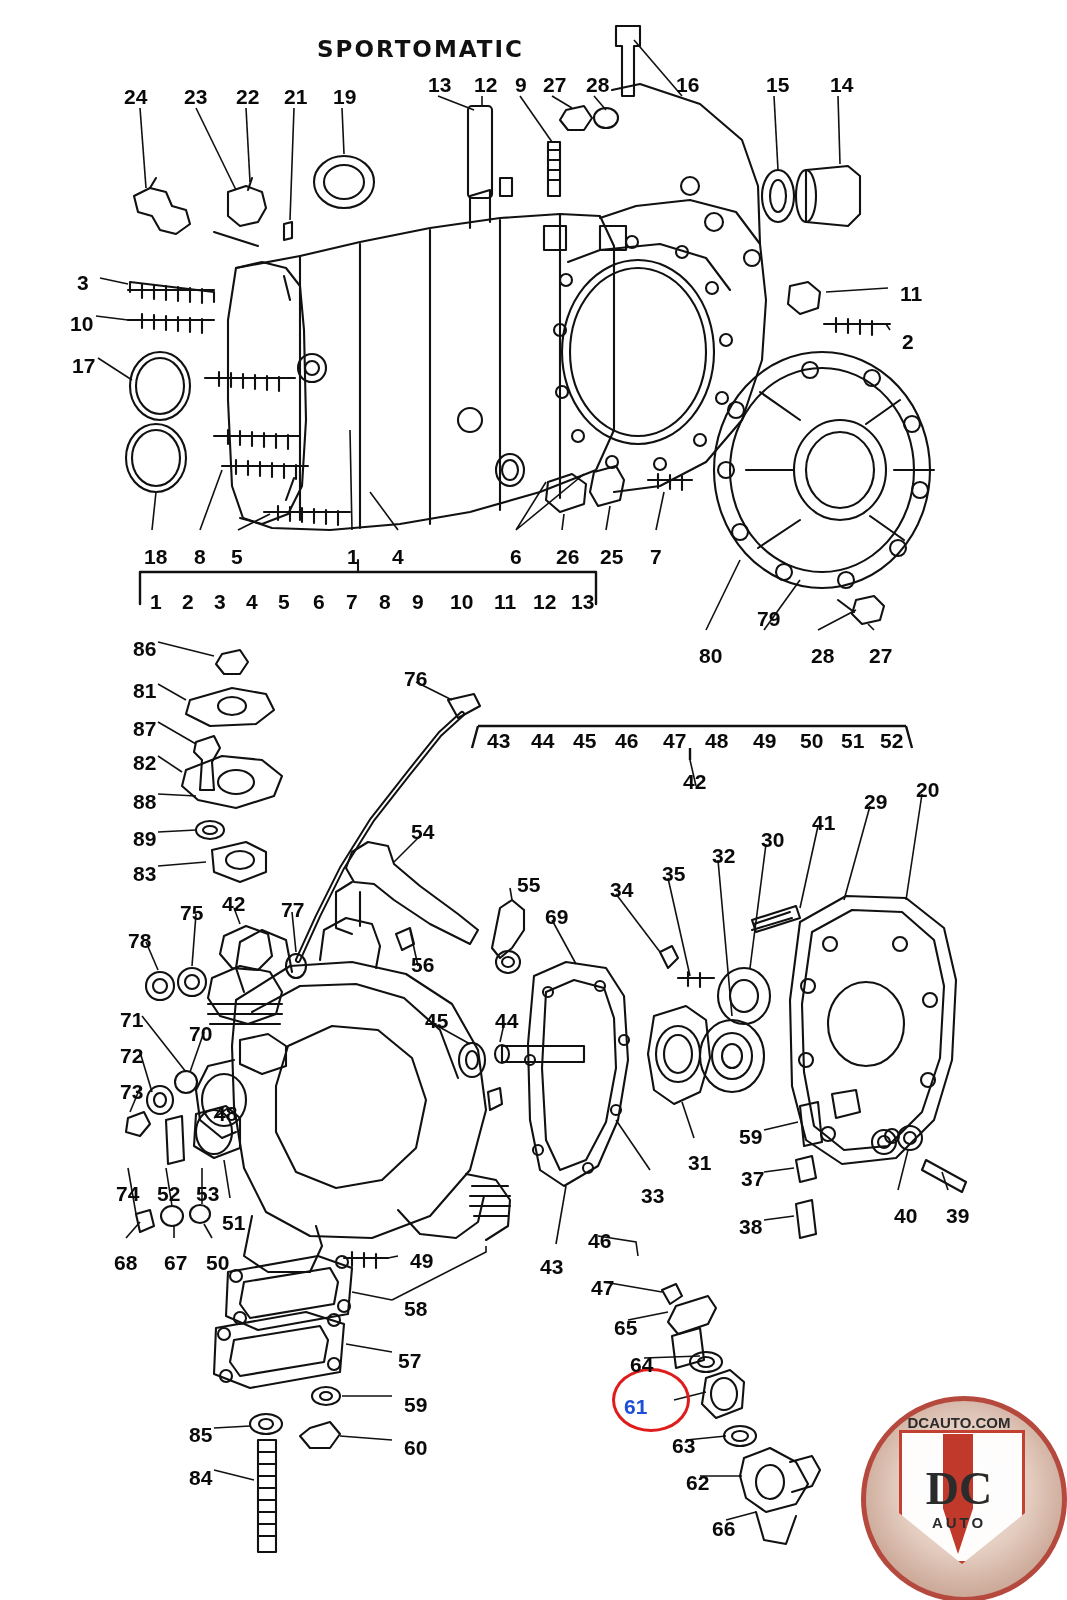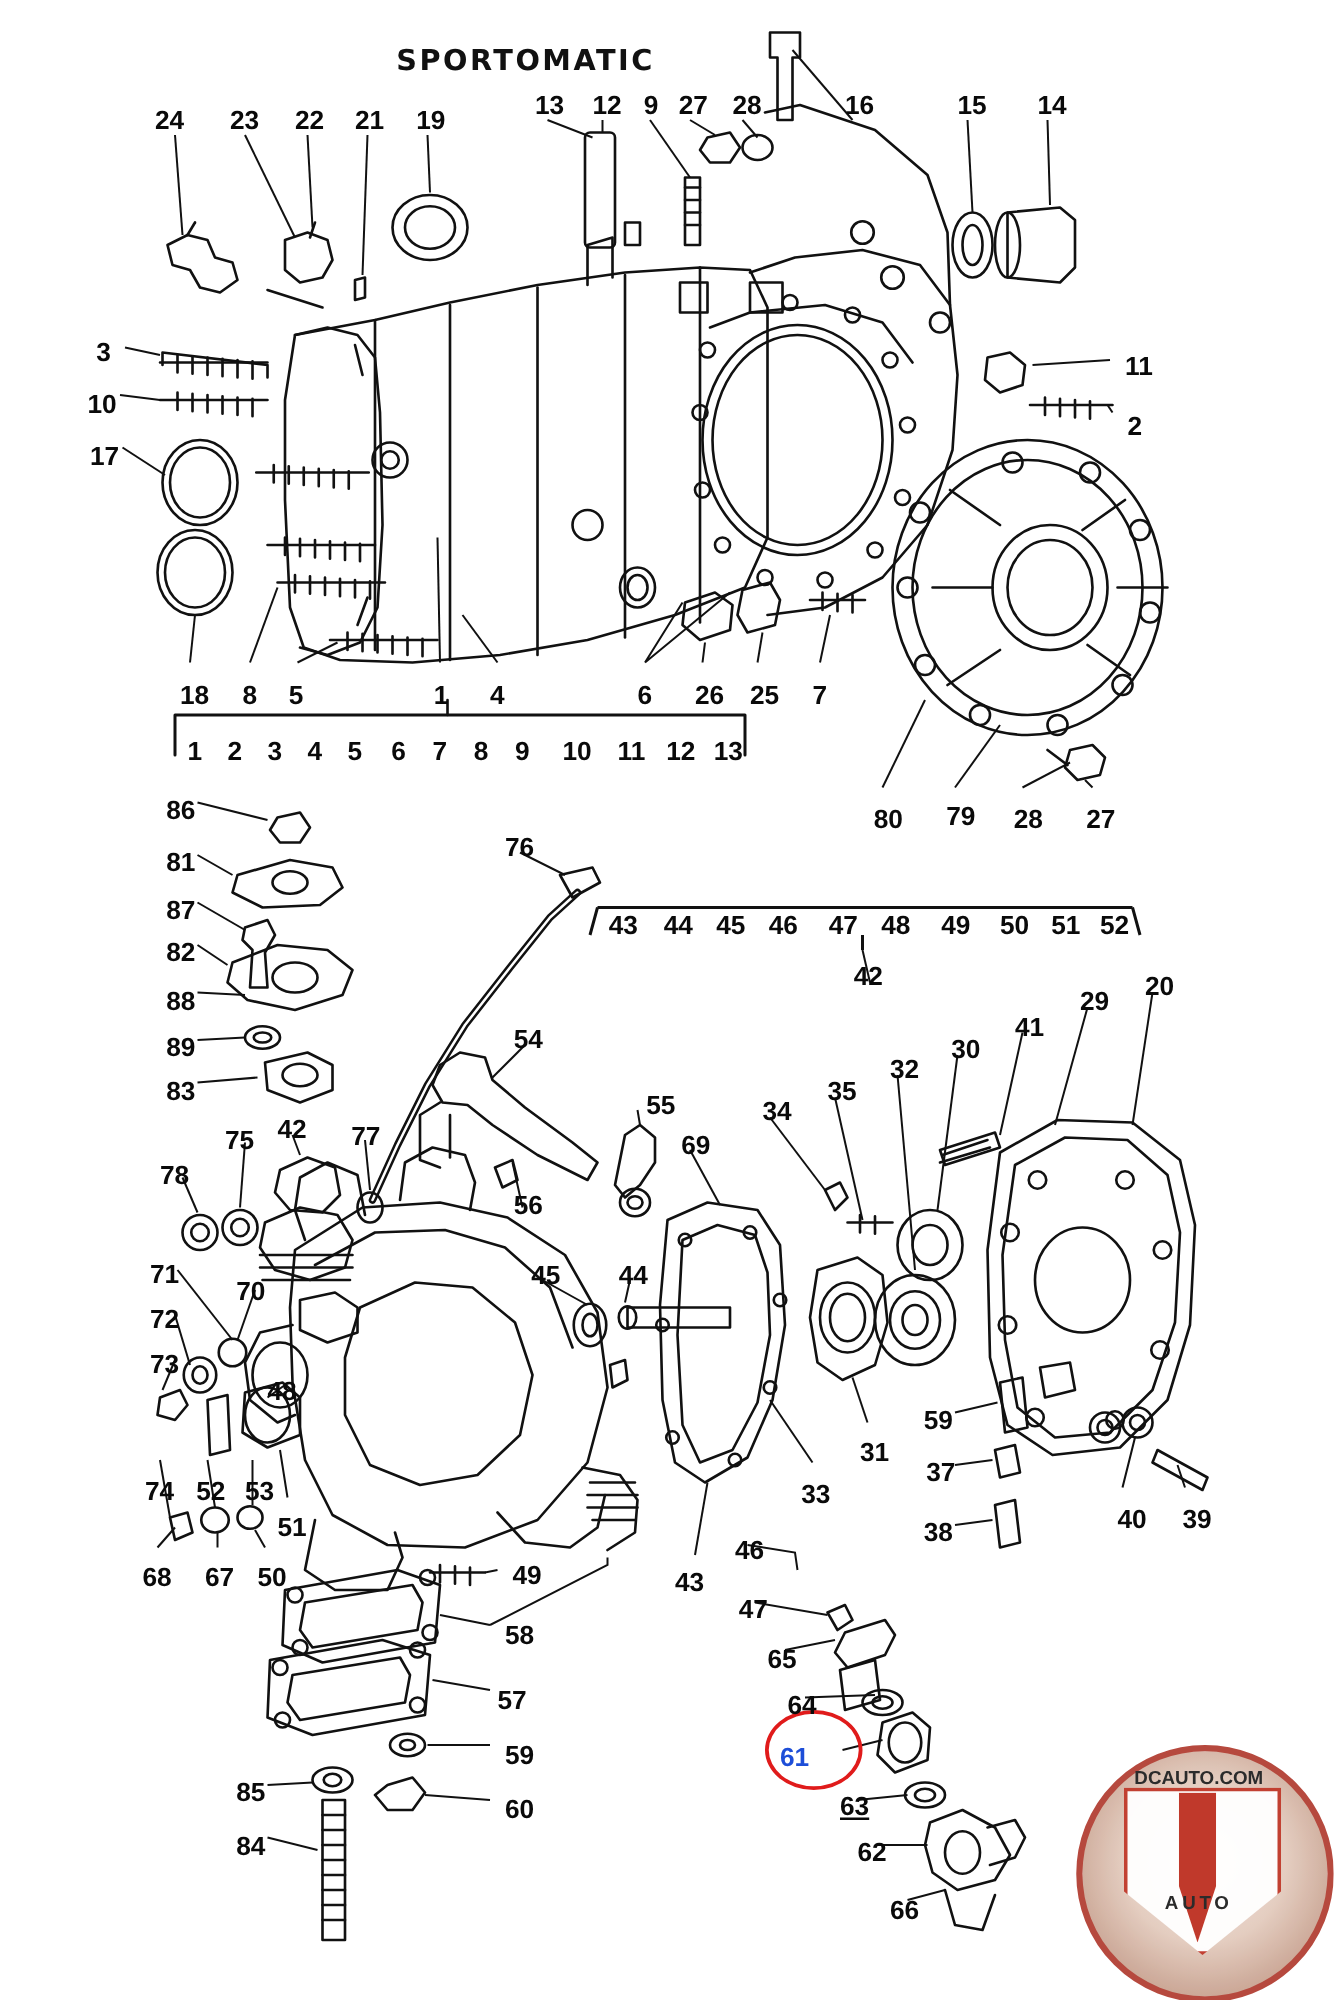--- a/index.html
+++ b/index.html
@@ -460,21 +460,21 @@
       <div class="lbl" style="left: 278px; top: 591px;">5</div>
       <div class="lbl" style="left: 313px; top: 591px;">6</div>
       <div class="lbl" style="left: 346px; top: 591px;">7</div>
       <div class="lbl" style="left: 379px; top: 591px;">8</div>
       <div class="lbl" style="left: 412px; top: 591px;">9</div>
       <div class="lbl" style="left: 450px; top: 591px;">10</div>
       <div class="lbl" style="left: 494px; top: 591px;">11</div>
       <div class="lbl" style="left: 533px; top: 591px;">12</div>
       <div class="lbl" style="left: 571px; top: 591px;">13</div>
       <div class="lbl" style="left: 699px; top: 645px;">80</div>
-      <div class="lbl" style="left: 757px; top: 643px;">79</div>
+      <div class="lbl" style="left: 757px; top: 608px;">79</div>
       <div class="lbl" style="left: 811px; top: 645px;">28</div>
       <div class="lbl" style="left: 869px; top: 645px;">27</div>
       <div class="lbl" style="left: 133px; top: 638px;">86</div>
       <div class="lbl" style="left: 133px; top: 680px;">81</div>
       <div class="lbl" style="left: 133px; top: 718px;">87</div>
       <div class="lbl" style="left: 133px; top: 752px;">82</div>
       <div class="lbl" style="left: 133px; top: 791px;">88</div>
       <div class="lbl" style="left: 133px; top: 828px;">89</div>
       <div class="lbl" style="left: 133px; top: 863px;">83</div>
       <div class="lbl" style="left: 404px; top: 668px;">76</div>
@@ -531,26 +531,27 @@
       <div class="lbl" style="left: 404px; top: 1394px;">59</div>
       <div class="lbl" style="left: 404px; top: 1437px;">60</div>
       <div class="lbl" style="left: 189px; top: 1424px;">85</div>
       <div class="lbl" style="left: 189px; top: 1467px;">84</div>
       <div class="lbl" style="left: 540px; top: 1256px;">43</div>
       <div class="lbl" style="left: 588px; top: 1230px;">46</div>
       <div class="lbl" style="left: 591px; top: 1277px;">47</div>
       <div class="lbl" style="left: 614px; top: 1317px;">65</div>
       <div class="lbl" style="left: 630px; top: 1354px;">64</div>
       <div class="lbl" style="left: 624px; top: 1396px; color: #1d4ed8;">61</div>
-      <div class="lbl" style="left: 672px; top: 1435px; text-decoration: underline;">63</div>
+      <div class="lbl" style="left: 672px; top: 1435px;">63</div>
       <div class="lbl" style="left: 686px; top: 1472px;">62</div>
       <div class="lbl" style="left: 712px; top: 1518px;">66</div>
     </div>
 
   <div id="logo">
     <div class="ring"></div>
     <div class="shield"></div>
     <div class="bar"></div>
     <div class="dom">DCAUTO.COM</div>
+    <div class="dc">DC</div>
     <div class="auto">AUTO</div>
   </div>
 
 </div>
 
 </body></html>

